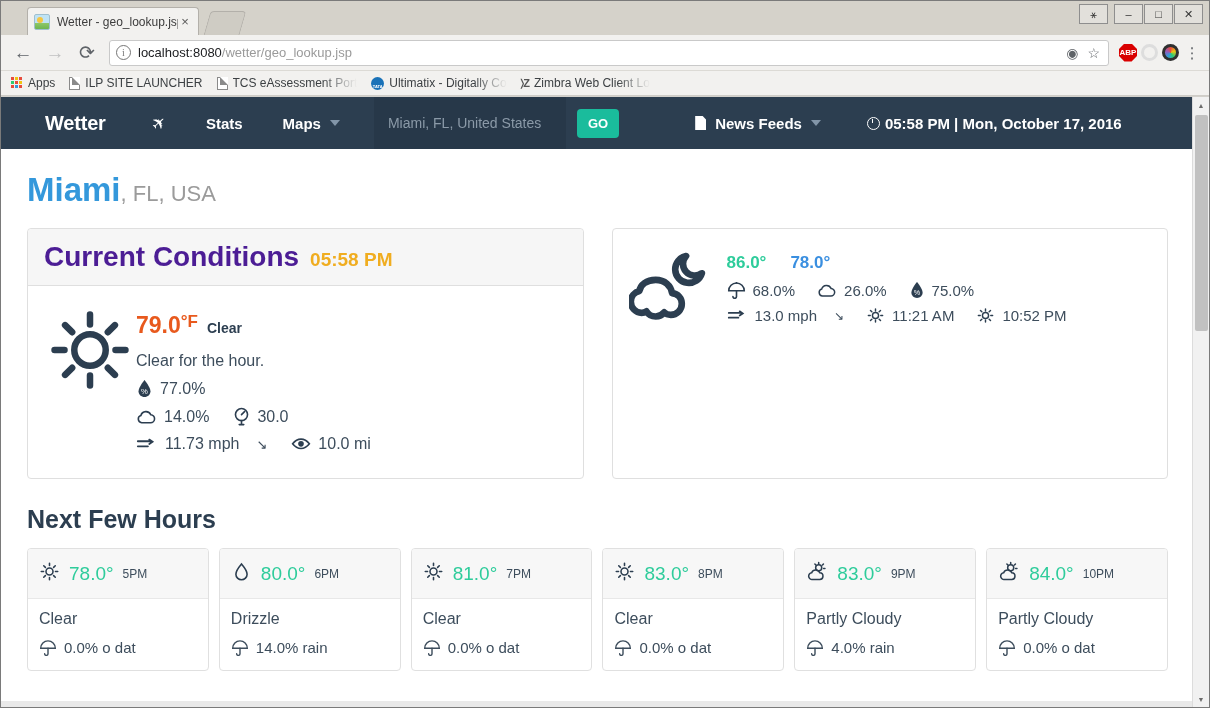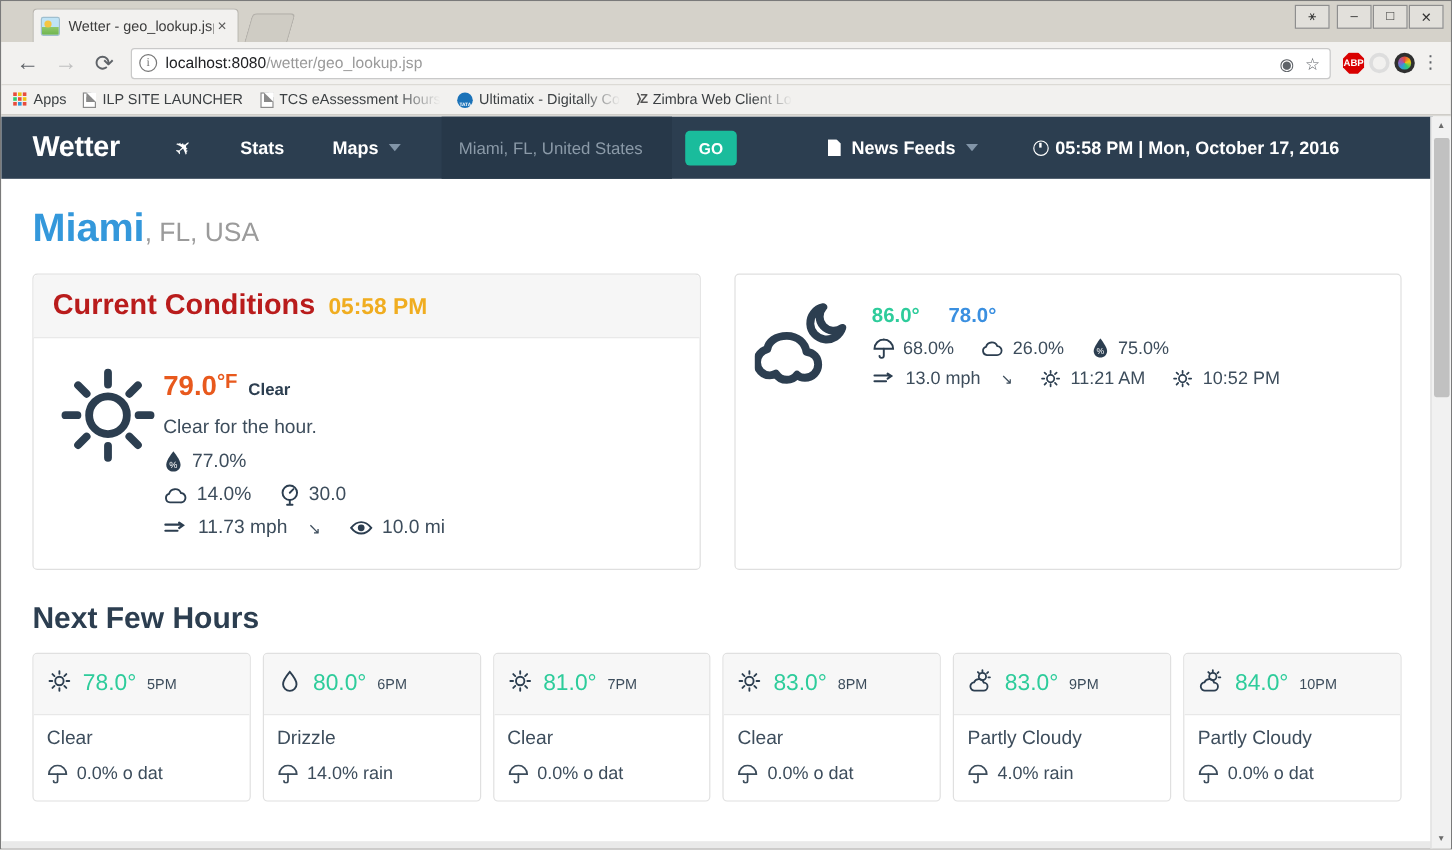--- a/index.html
+++ b/index.html
@@ -196,22 +196,22 @@
 
   
   .appnav {
     height: 52px;
     background: #2c3e50;
     display: flex; align-items: center;
     padding-left: 26px;
     color: #fff;
   }
   .brand {
-    font-size: 24px; font-weight: bold; letter-spacing: -0.2px;
-    color: #fff; cursor: pointer;
+    font-size: 20px; font-weight: bold; letter-spacing: -0.2px;
+    color: #fff; cursor: pointer; margin-left: 18px;
   }
   .nav-loc {
     margin-left: 46px; font-size: 17px; color: #fff; cursor: pointer;
     transform: rotate(-42deg); display: inline-block;
   }
   .nav-item {
     margin-left: 40px; font-size: 15px; font-weight: bold;
     color: #fff; cursor: pointer; display: flex; align-items: center; gap: 9px;
   }
   .caret {
@@ -273,21 +273,21 @@
     border-radius: 4px;
     background: #fff;
   }
   .panel-head {
     background: #f6f6f6;
     border-bottom: 1px solid #dfdfdf;
     border-radius: 4px 4px 0 0;
     padding: 12px 16px;
     display: flex; align-items: baseline; gap: 11px;
   }
-  .panel-title { font-size: 24px; font-weight: bold; color: #b91c1c; }
+  .panel-title { font-size: 28px; font-weight: bold; color: #4c1d95; }
   .panel-sub { font-size: 19px; color: #f0ad20; font-weight: bold; }
   .panel-body {
     display: flex; align-items: flex-start;
     padding: 18px 16px 20px 16px;
     min-height: 192px;
   }
 
   .wicon { flex: none; color: #2c3e50; }
 
   .cc-info { padding-top: 8px; }
@@ -413,21 +413,21 @@
           <i style="background:#e74c3c"></i>
       </span>
       <span class="bm-label">Apps</span>
     </div>
     <div class="bm">
       <span class="ico-page"></span>
       <span class="bm-label">ILP SITE LAUNCHER</span>
     </div>
     <div class="bm">
       <span class="ico-page"></span>
-      <span class="bm-label fade">TCS eAssessment Hours</span>
+      <span class="bm-label fade">TCS eAssessment Port</span>
     </div>
     <div class="bm">
       <span class="ico-tata">TATA</span>
       <span class="bm-label fade">Ultimatix - Digitally Co</span>
     </div>
     <div class="bm">
       <span class="ico-zimbra">〉Z</span>
       <span class="bm-label fade">Zimbra Web Client Lo</span>
     </div>
   </div>

